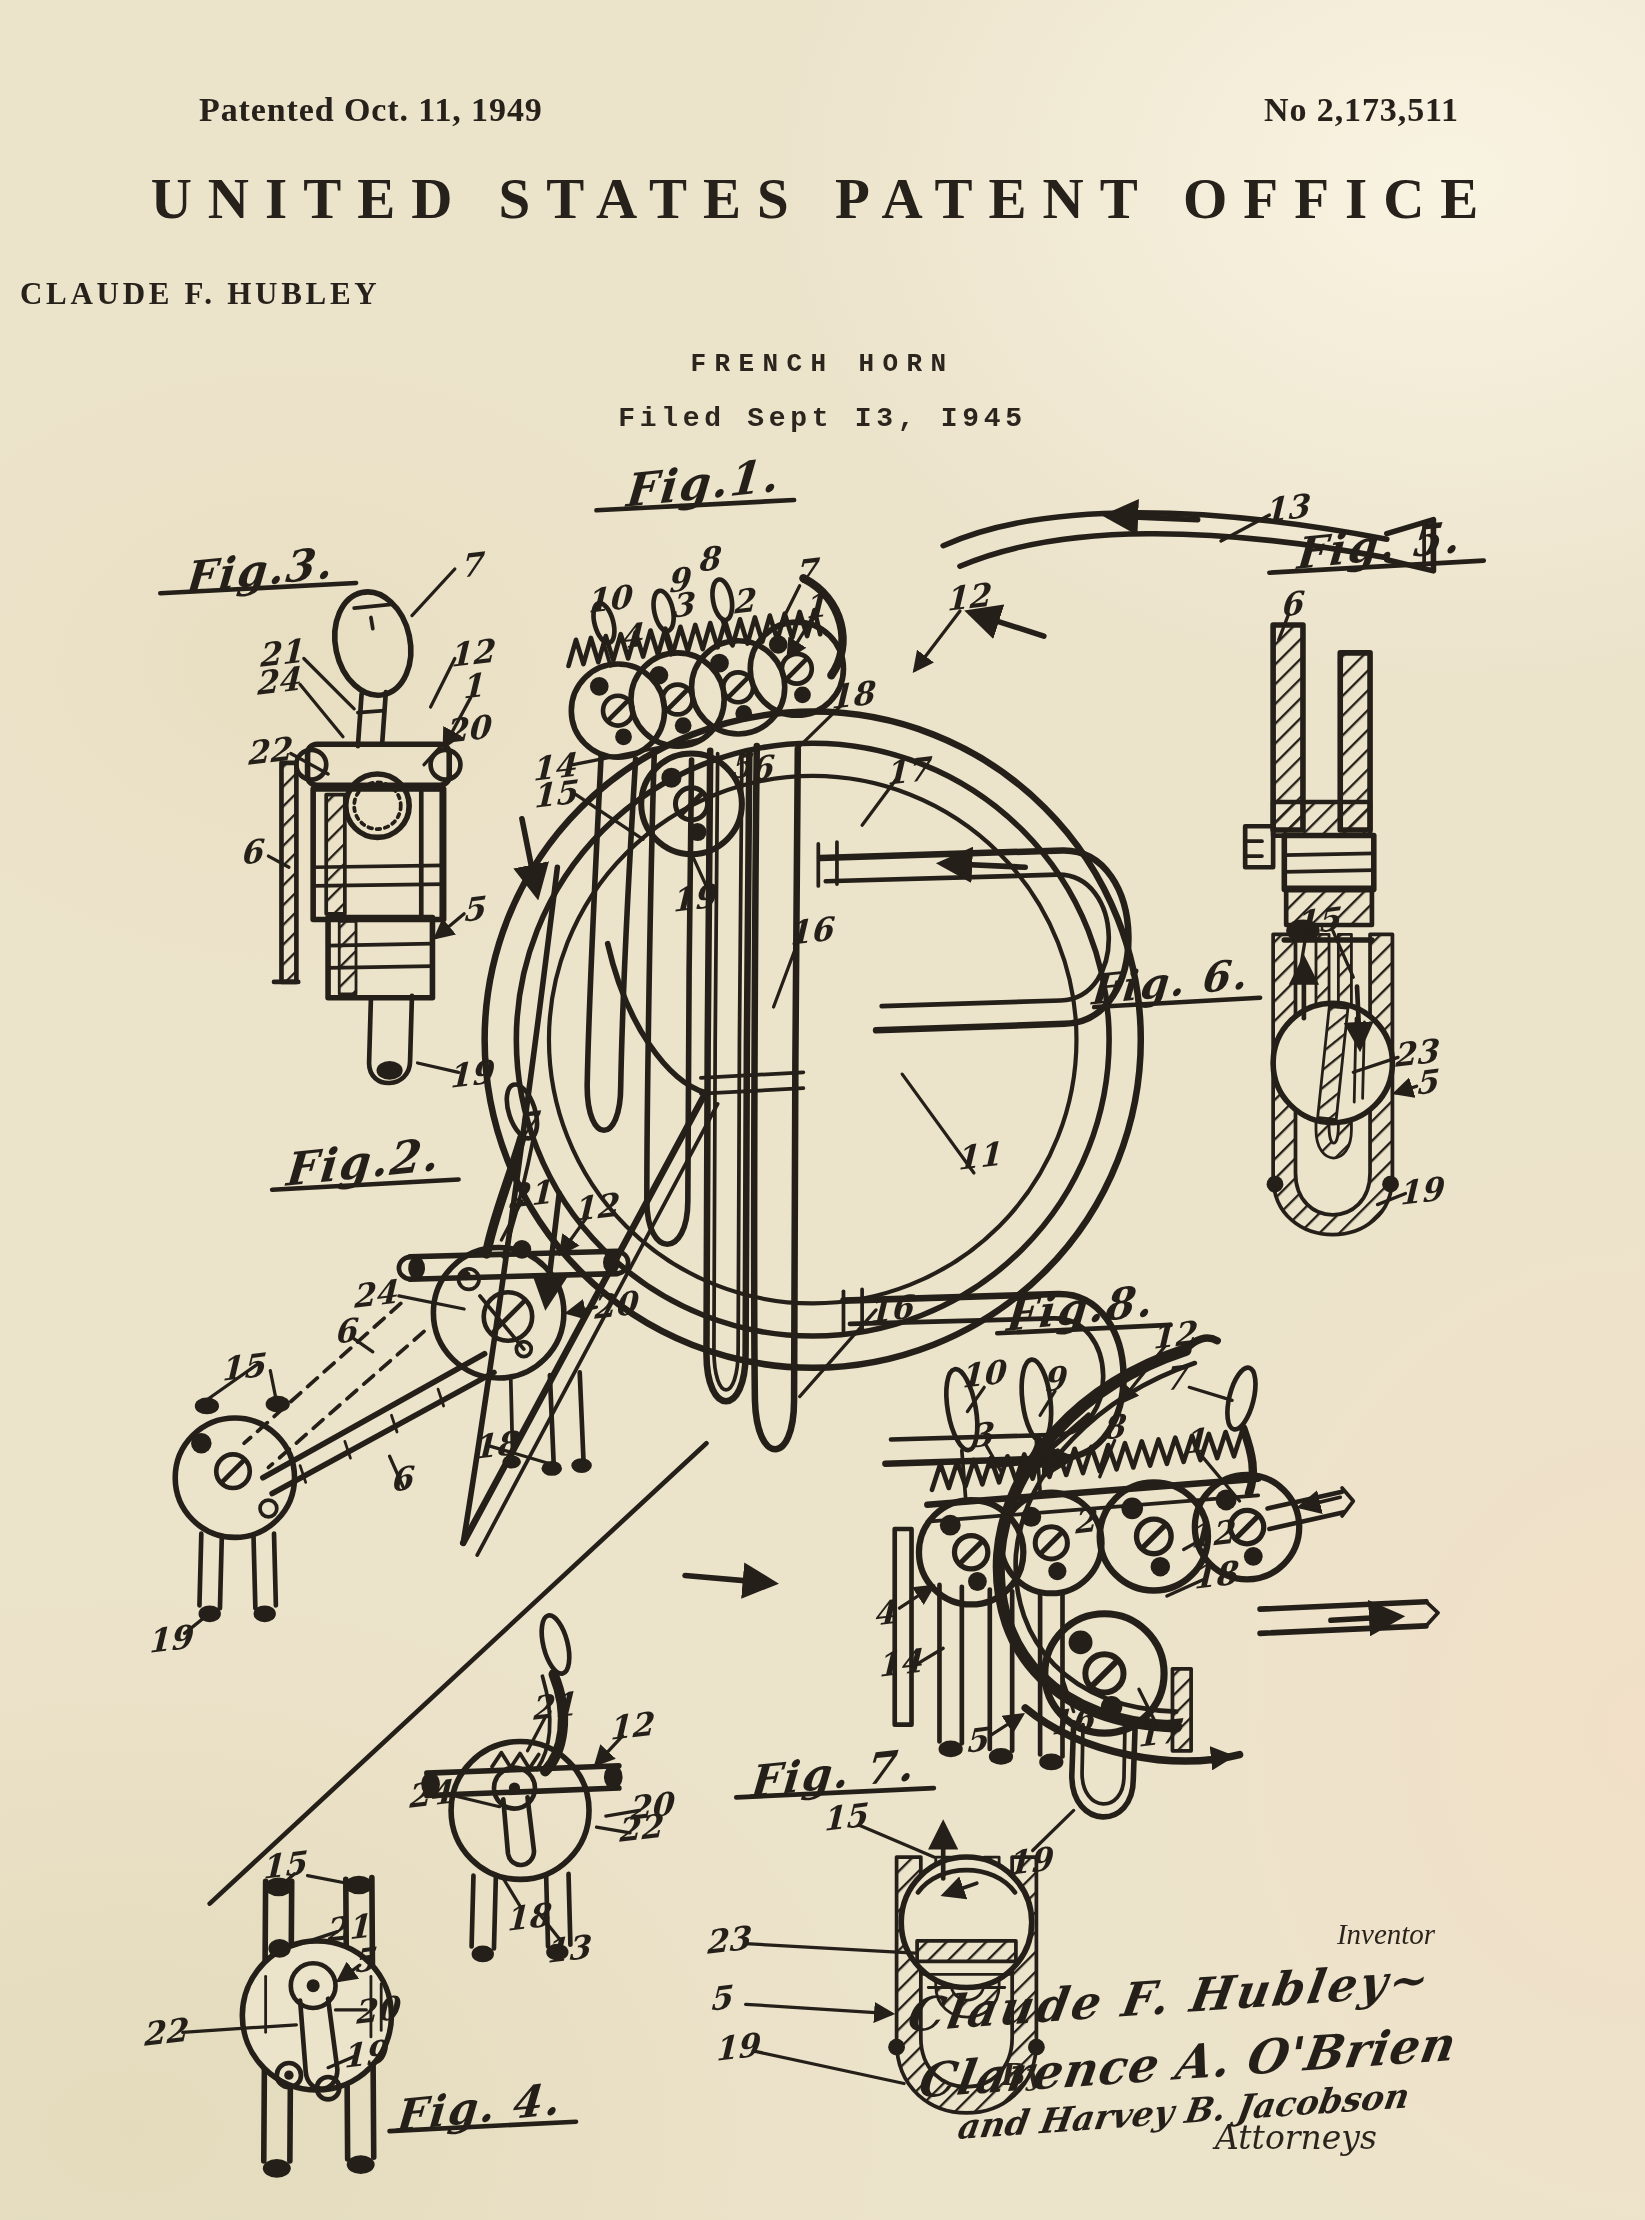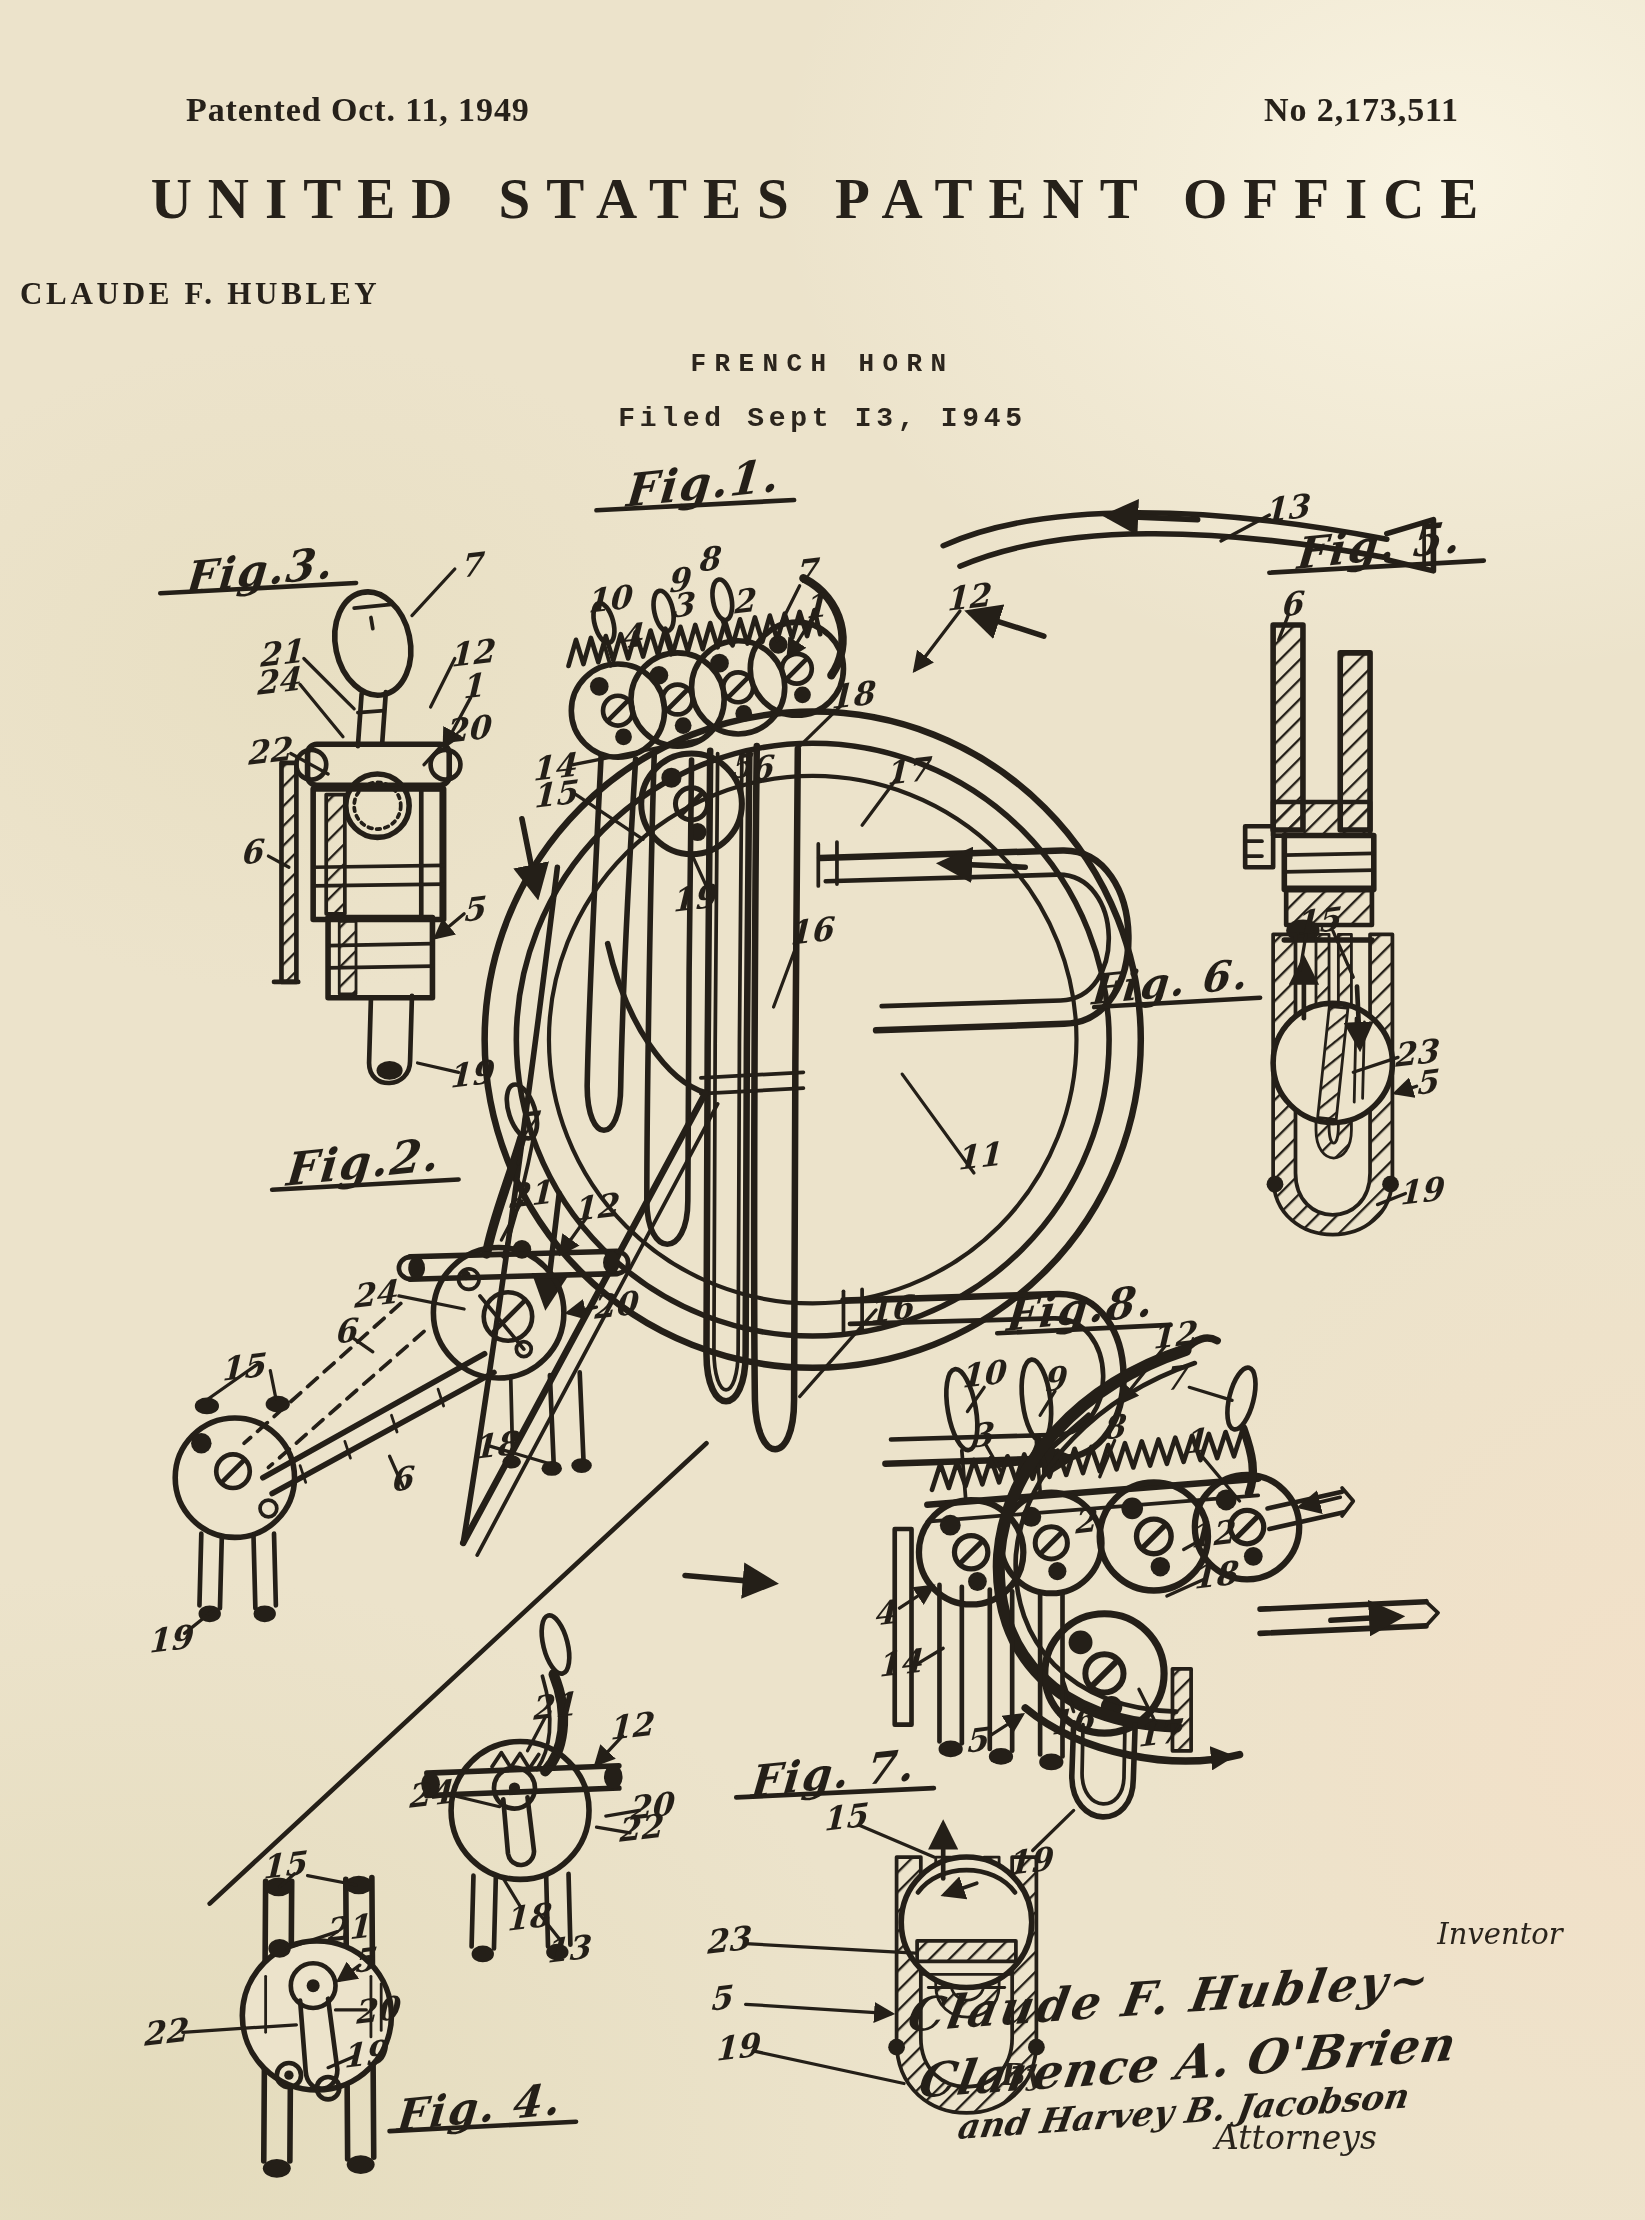--- a/index.html
+++ b/index.html
@@ -7,21 +7,21 @@
     width:1645px;height:2221px;position:relative;overflow:hidden;
     background:
       radial-gradient(1119px 839px at 88% 8%, rgba(250,245,228,.9) 0%, rgba(250,245,228,0) 60%),
       radial-gradient(932px 1119px at 100% 78%, rgba(247,222,198,.55) 0%, rgba(247,222,198,0) 55%),
       radial-gradient(1305px 932px at 8% 96%, rgba(222,214,178,.6) 0%, rgba(222,214,178,0) 60%),
       radial-gradient(653px 466px at 18% 30%, rgba(228,219,186,.5) 0%, rgba(228,219,186,0) 70%),
       #ece3cb;
     font-family:"Liberation Serif", serif;color:#26211a;
   }
   .hdr-line{position:absolute;top:91px;font-size:34px;font-weight:700;letter-spacing:0.9px;}
-  #patented{left:186px;}
+  #patented{left:199px;}
   #patnum{right:186px;}
   #office{position:absolute;top:166px;left:0;width:100%;text-align:center;
     font-size:57px;font-weight:700;letter-spacing:16px;white-space:nowrap;}
   #invname{position:absolute;top:276px;left:0;width:100%;text-align:left;
     font-size:31px;font-weight:700;letter-spacing:3.7px;padding-left:20px;}
   .typew{position:absolute;left:0;width:100%;text-align:center;
     font-family:"Liberation Mono","DejaVu Sans Mono",monospace;font-weight:700;color:#2b251d;}
   #subject{top:349px;font-size:26px;letter-spacing:8.4px;}
   #filed{top:403px;font-size:28px;letter-spacing:4.7px;}
   #drawing{position:absolute;left:0;top:0;}
@@ -515,19 +515,19 @@
     <span class="callout" style="left: 530px; top: 1917px;">18</span>
     <span class="callout" style="left: 570px; top: 1949px;">13</span>
     <span class="callout" style="left: 286px; top: 1865px;">15</span>
     <span class="callout" style="left: 350px; top: 1928px;">21</span>
     <span class="callout" style="left: 367px; top: 1960px;">5</span>
     <span class="callout" style="left: 379px; top: 2010px;">20</span>
     <span class="callout" style="left: 167px; top: 2032px;">22</span>
     <span class="callout" style="left: 367px; top: 2054px;">19</span>
   </div>
 
-<div id="lbl-inventor" class="sig-label" style="left:1500px;top:1934px;">Inventor</div>
+<div id="lbl-inventor" class="sig-label" style="left:1386px;top:1934px;font-family:Liberation Serif, serif;">Inventor</div>
 <div id="sig-inventor" class="sig" style="left:1170px;top:1997px;">Claude F. Hubley~</div>
 <div id="lbl-by" class="sig-label" style="left:1022px;top:2075px;font-weight:bold;">By</div>
 <div id="sig-att1" class="sig" style="left:1188px;top:2062px;">Clarence A. O'Brien</div>
 <div id="sig-att2" class="sig" style="left:1184px;top:2111px;">and Harvey B. Jacobson</div>
 <div id="lbl-attorneys" class="sig-label" style="left:1296px;top:2137px;">Attorneys</div>
 
 
 </body></html>

